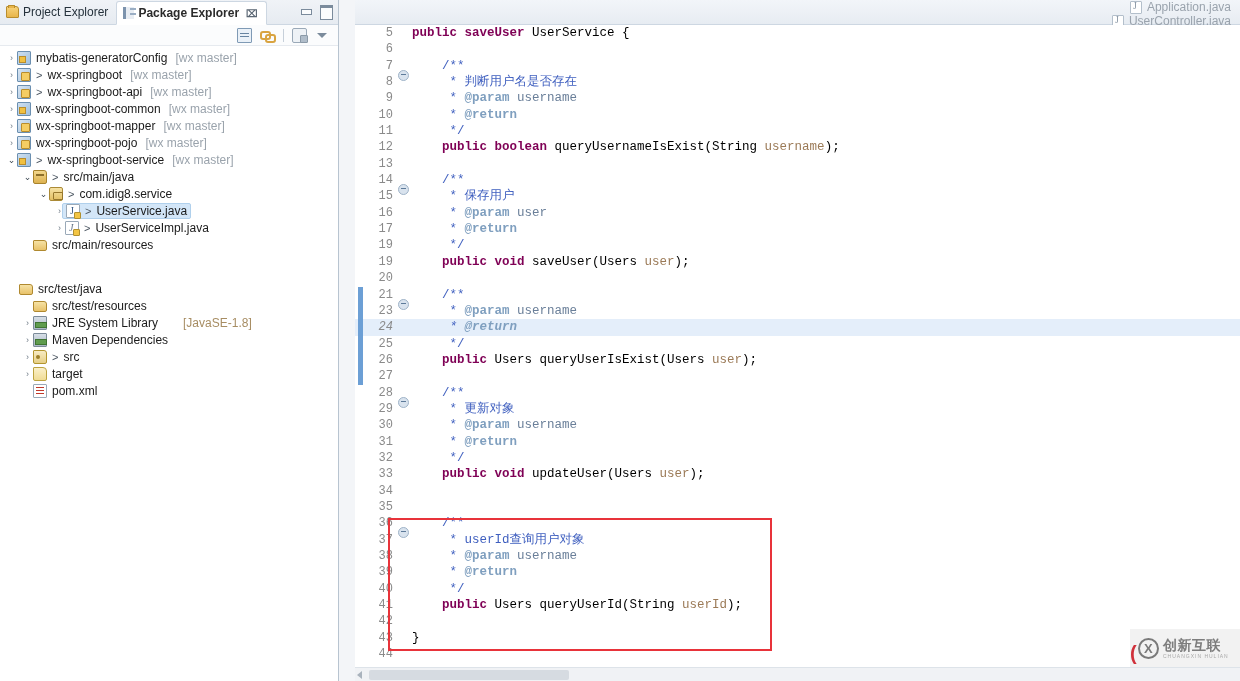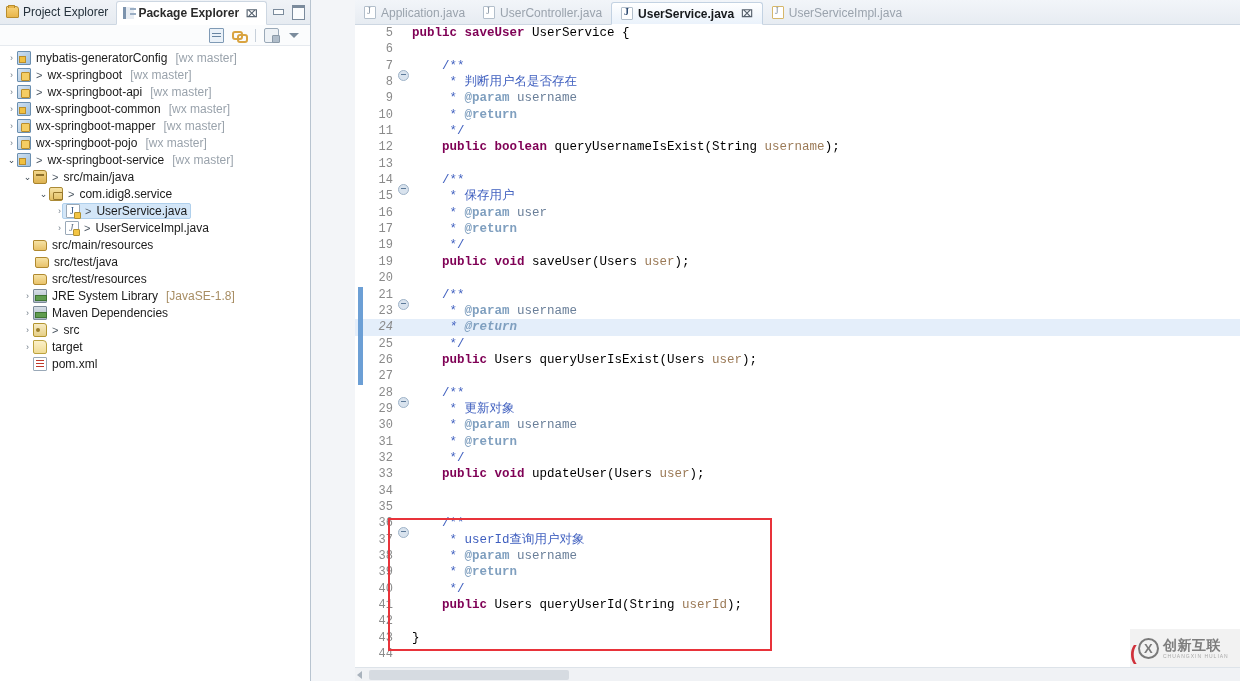--- a/index.html
+++ b/index.html
@@ -12,21 +12,21 @@
   }
   #app {
     position: relative;
     width: 1240px; height: 681px;
     background: #f3f5f8;
   }
 
   
   #explorer {
     position: absolute; left: 0; top: 0;
-    width: 311px; height: 681px;
+    width: 339px; height: 681px;
     background: #fdfdfd;
     border-right: 1px solid #b8c4d0;
     display: flex; flex-direction: column;
   }
   .view-tabbar {
     height: 25px;
     position: relative;
     background: linear-gradient(to bottom, #f0f3f7 0%, #e6ebf1 100%);
     border-bottom: 1px solid #cdd7e2;
     display: flex; align-items: flex-end;
@@ -152,21 +152,21 @@
   }
   .tlabelwrap { display:flex; align-items:center; gap:3px; line-height:14px;}
   .arrow {
     width: 11px; min-width:11px; text-align: center;
     color: #6e7a86; font-size: 9px;
   }
   .arrow.open { color: #3a4650; }
   .tgt { color:#4a5560; margin-right:2px; font-size:11px;}
   .tname { color:#1b1b1b; }
   .tsuffix { color: #9aa3ac; margin-left: 5px; }
-  .tsuffix2 { color: #a78d63; margin-left: 5px; }
+  .tsuffix2 { color: #a78d63; margin-left: 22px; }
 
   
   .i-box { width:14px; min-width:14px; height:14px; position:relative; margin-right:2px;}
   .i-proj {
     background: linear-gradient(135deg,#cfe0f0 0%,#9fc0dd 100%);
     border:1px solid #6b8fb0; border-radius:1px;
   }
   .i-proj:after{
     content:''; position:absolute; left:1px; bottom:1px; width:5px; height:5px;
     background:#f0c040; border:1px solid #b98d2c;
@@ -245,20 +245,21 @@
     width: 885px; height: 681px;
     background: #ffffff;
     display: flex; flex-direction: column;
   }
   .edit-tabbar {
     height: 25px;
     background: linear-gradient(to bottom,#f2f5f9 0%,#e7ecf2 100%);
     border-bottom: 1px solid #cdd7e2;
     display: flex; align-items: flex-end;
     position: relative;
+    flex-direction: column;
   }
   .etab {
     height: 23px;
     display: flex; align-items: center; gap: 5px;
     padding: 0 9px;
     font-size: 12px;
     white-space: nowrap;
     cursor: default;
     color: #9aa3ad;
   }
@@ -544,21 +545,21 @@
             <span class="tname">UserServiceImpl.java</span>
           </span>
         </div>
         <div class="trow" style="padding-left: 22px;">
           <span class="arrow"></span>
           <span class="tlabelwrap">
             <span class="i-box i-resfolder"></span>
             <span class="tname">src/main/resources</span>
           </span>
         </div>
-        <div class="trow" style="padding-left: 24px;">
+        <div class="trow" style="padding-left: 8px; margin-top: 27px;">
           <span class="arrow"></span>
           <span class="tlabelwrap">
             <span class="i-box i-resfolder"></span>
             <span class="tname">src/test/java</span>
           </span>
         </div>
         <div class="trow" style="padding-left: 22px;">
           <span class="arrow"></span>
           <span class="tlabelwrap">
             <span class="i-box i-resfolder"></span>

